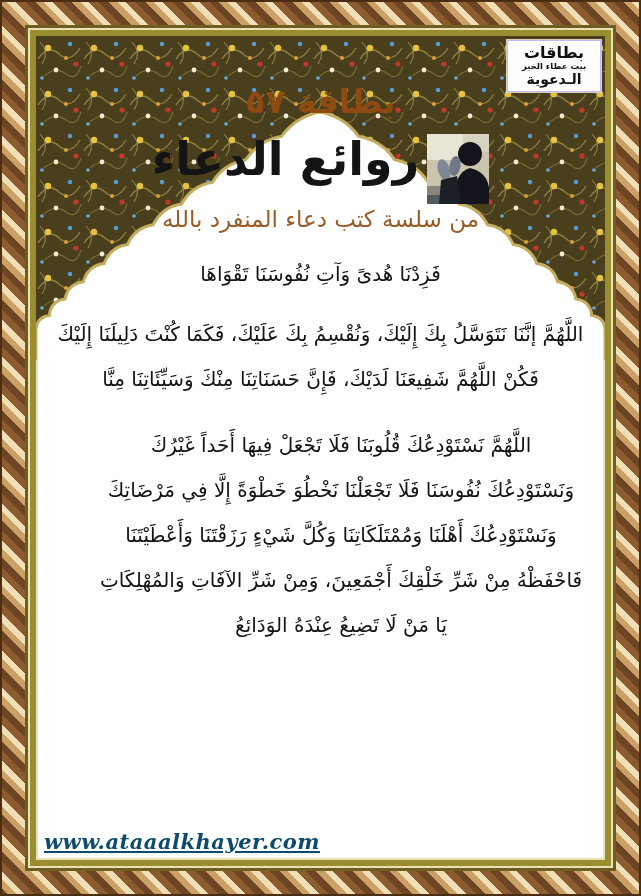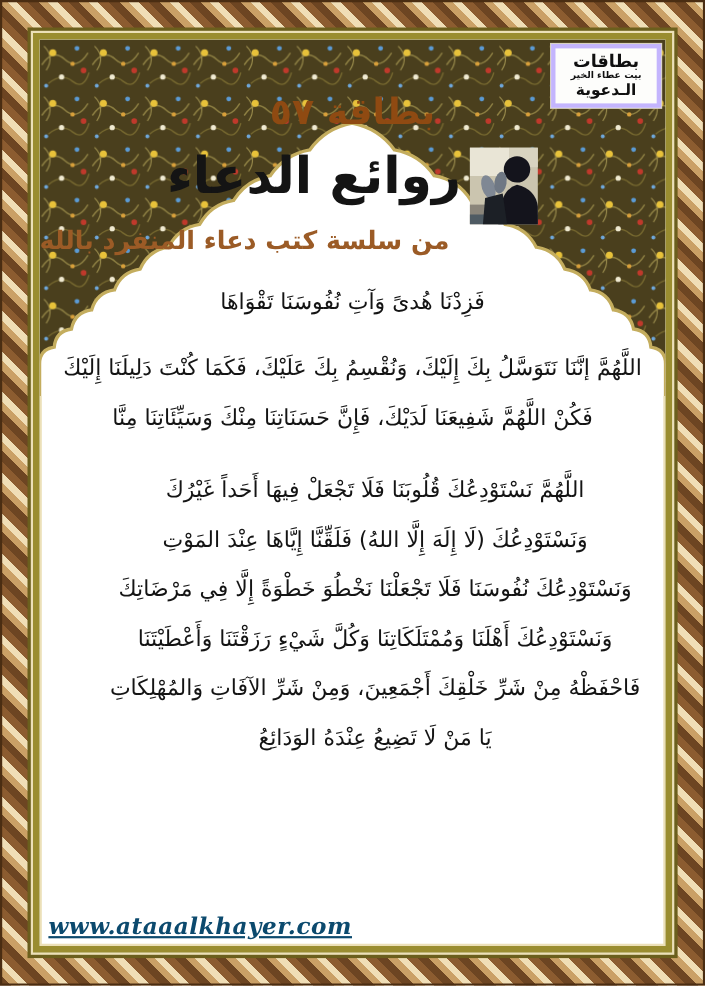--- a/index.html
+++ b/index.html
@@ -15,34 +15,34 @@
   .inner{position:absolute;inset:30px;background:#fff;
     border:6px solid var(--gold-border,#9a8d30);
     box-shadow:0 0 0 2px #ece0b8,0 0 0 5px #6b5f1d,inset 0 0 0 2px #ece0b8;}
 
   .content{position:absolute;inset:0;overflow:visible;}
 
   .top-panel{position:relative;height:216px;}
   .arch-svg{position:absolute;top:0;left:0;width:569px;height:324px;display:block;pointer-events:none;}
 
   .logo{position:absolute;top:4px;right:4px;width:88px;z-index:5;background:#fdfdfb;
-    border:4px solid #c4b5fd;box-shadow:0 0 0 1px #d8d2c0;text-align:center;direction:rtl;
+    border:1px solid #c4b5fd;box-shadow:0 0 0 1px #d8d2c0;text-align:center;direction:rtl;
     padding:4px 2px;color:#101010;}
   .logo .l1{font-size:16px;font-weight:bold;line-height:1.05;}
   .logo .l2{font-size:8.5px;font-weight:bold;line-height:1.15;}
   .logo .l3{font-size:14px;font-weight:bold;line-height:1.1;}
 
   .card-number{position:absolute;top:46px;width:100%;text-align:center;z-index:3;
     font-size:33px;font-weight:bold;color:var(--card-number,#8f4a12);direction:rtl;}
   .title-row{position:absolute;top:98px;width:100%;display:flex;justify-content:center;
     align-items:flex-start;gap:8px;direction:rtl;z-index:3;}
   .figure{width:62px;height:70px;flex:0 0 auto;}
   .main-title{font-size:46px;font-weight:bold;color:var(--text,#141414);line-height:1.1;margin:0;}
-  .subtitle{position:absolute;top:170px;width:100%;text-align:left;z-index:3;
-    font-size:23px;font-weight:bold;color:var(--subtitle,#9b5b26);direction:rtl;}
+  .subtitle{position:absolute;top:170px;width:100%;text-align:center;z-index:3;
+    font-size:23px;font-weight:normal;color:var(--subtitle,#9b5b26);direction:rtl;}
 
   .dua{position:relative;z-index:2;text-align:center;direction:rtl;
     color:var(--text,#141414);font-size:20px;line-height:45px;}
   .dua .line{white-space:nowrap;}
   .para{margin:0;}
   .para.p2{margin-top:15px;}
   .para.p3{margin-top:21px;padding-left:41px;}
 
   .footer{position:absolute;left:8px;bottom:6px;z-index:3;
     font-family:"DejaVu Serif",serif;font-style:italic;font-weight:bold;
@@ -108,21 +108,20 @@
       <div class="dua">
         <div class="para p1">
           <div class="line">فَزِدْنَا هُدىً وَآتِ نُفُوسَنَا تَقْوَاهَا</div>
         </div>
         <div class="para p2">
           <div class="line">اللَّهُمَّ إنَّنَا نَتَوَسَّلُ بِكَ إِلَيْكَ، وَنُقْسِمُ بِكَ عَلَيْكَ، فَكَمَا كُنْتَ دَلِيلَنَا إِلَيْكَ</div>
           <div class="line">فَكُنْ اللَّهُمَّ شَفِيعَنَا لَدَيْكَ، فَإِنَّ حَسَنَاتِنَا مِنْكَ وَسَيِّئَاتِنَا مِنَّا</div>
         </div>
         <div class="para p3">
           <div class="line">اللَّهُمَّ نَسْتَوْدِعُكَ قُلُوبَنَا فَلَا تَجْعَلْ فِيهَا أَحَداً غَيْرُكَ</div>
-          <div class="line">وَنَسْتَوْدِعُكَ (لَا إِلَهَ إِلَّا اللهُ) فَلَقِّنَّا إِيَّاهَا عِنْدَ المَوْتِ</div>
           <div class="line">وَنَسْتَوْدِعُكَ نُفُوسَنَا فَلَا تَجْعَلْنَا نَخْطُوَ خَطْوَةً إِلَّا فِي مَرْضَاتِكَ</div>
           <div class="line">وَنَسْتَوْدِعُكَ أَهْلَنَا وَمُمْتَلَكَاتِنَا وَكُلَّ شَيْءٍ رَزَقْتَنَا وَأَعْطَيْتَنَا</div>
           <div class="line">فَاحْفَظْهُ مِنْ شَرِّ خَلْقِكَ أَجْمَعِينَ، وَمِنْ شَرِّ الآفَاتِ وَالمُهْلِكَاتِ</div>
           <div class="line">يَا مَنْ لَا تَضِيعُ عِنْدَهُ الوَدَائِعُ</div>
         </div>
       </div>
 
       <div class="footer">www.ataaalkhayer.com</div>
 
     </div>

